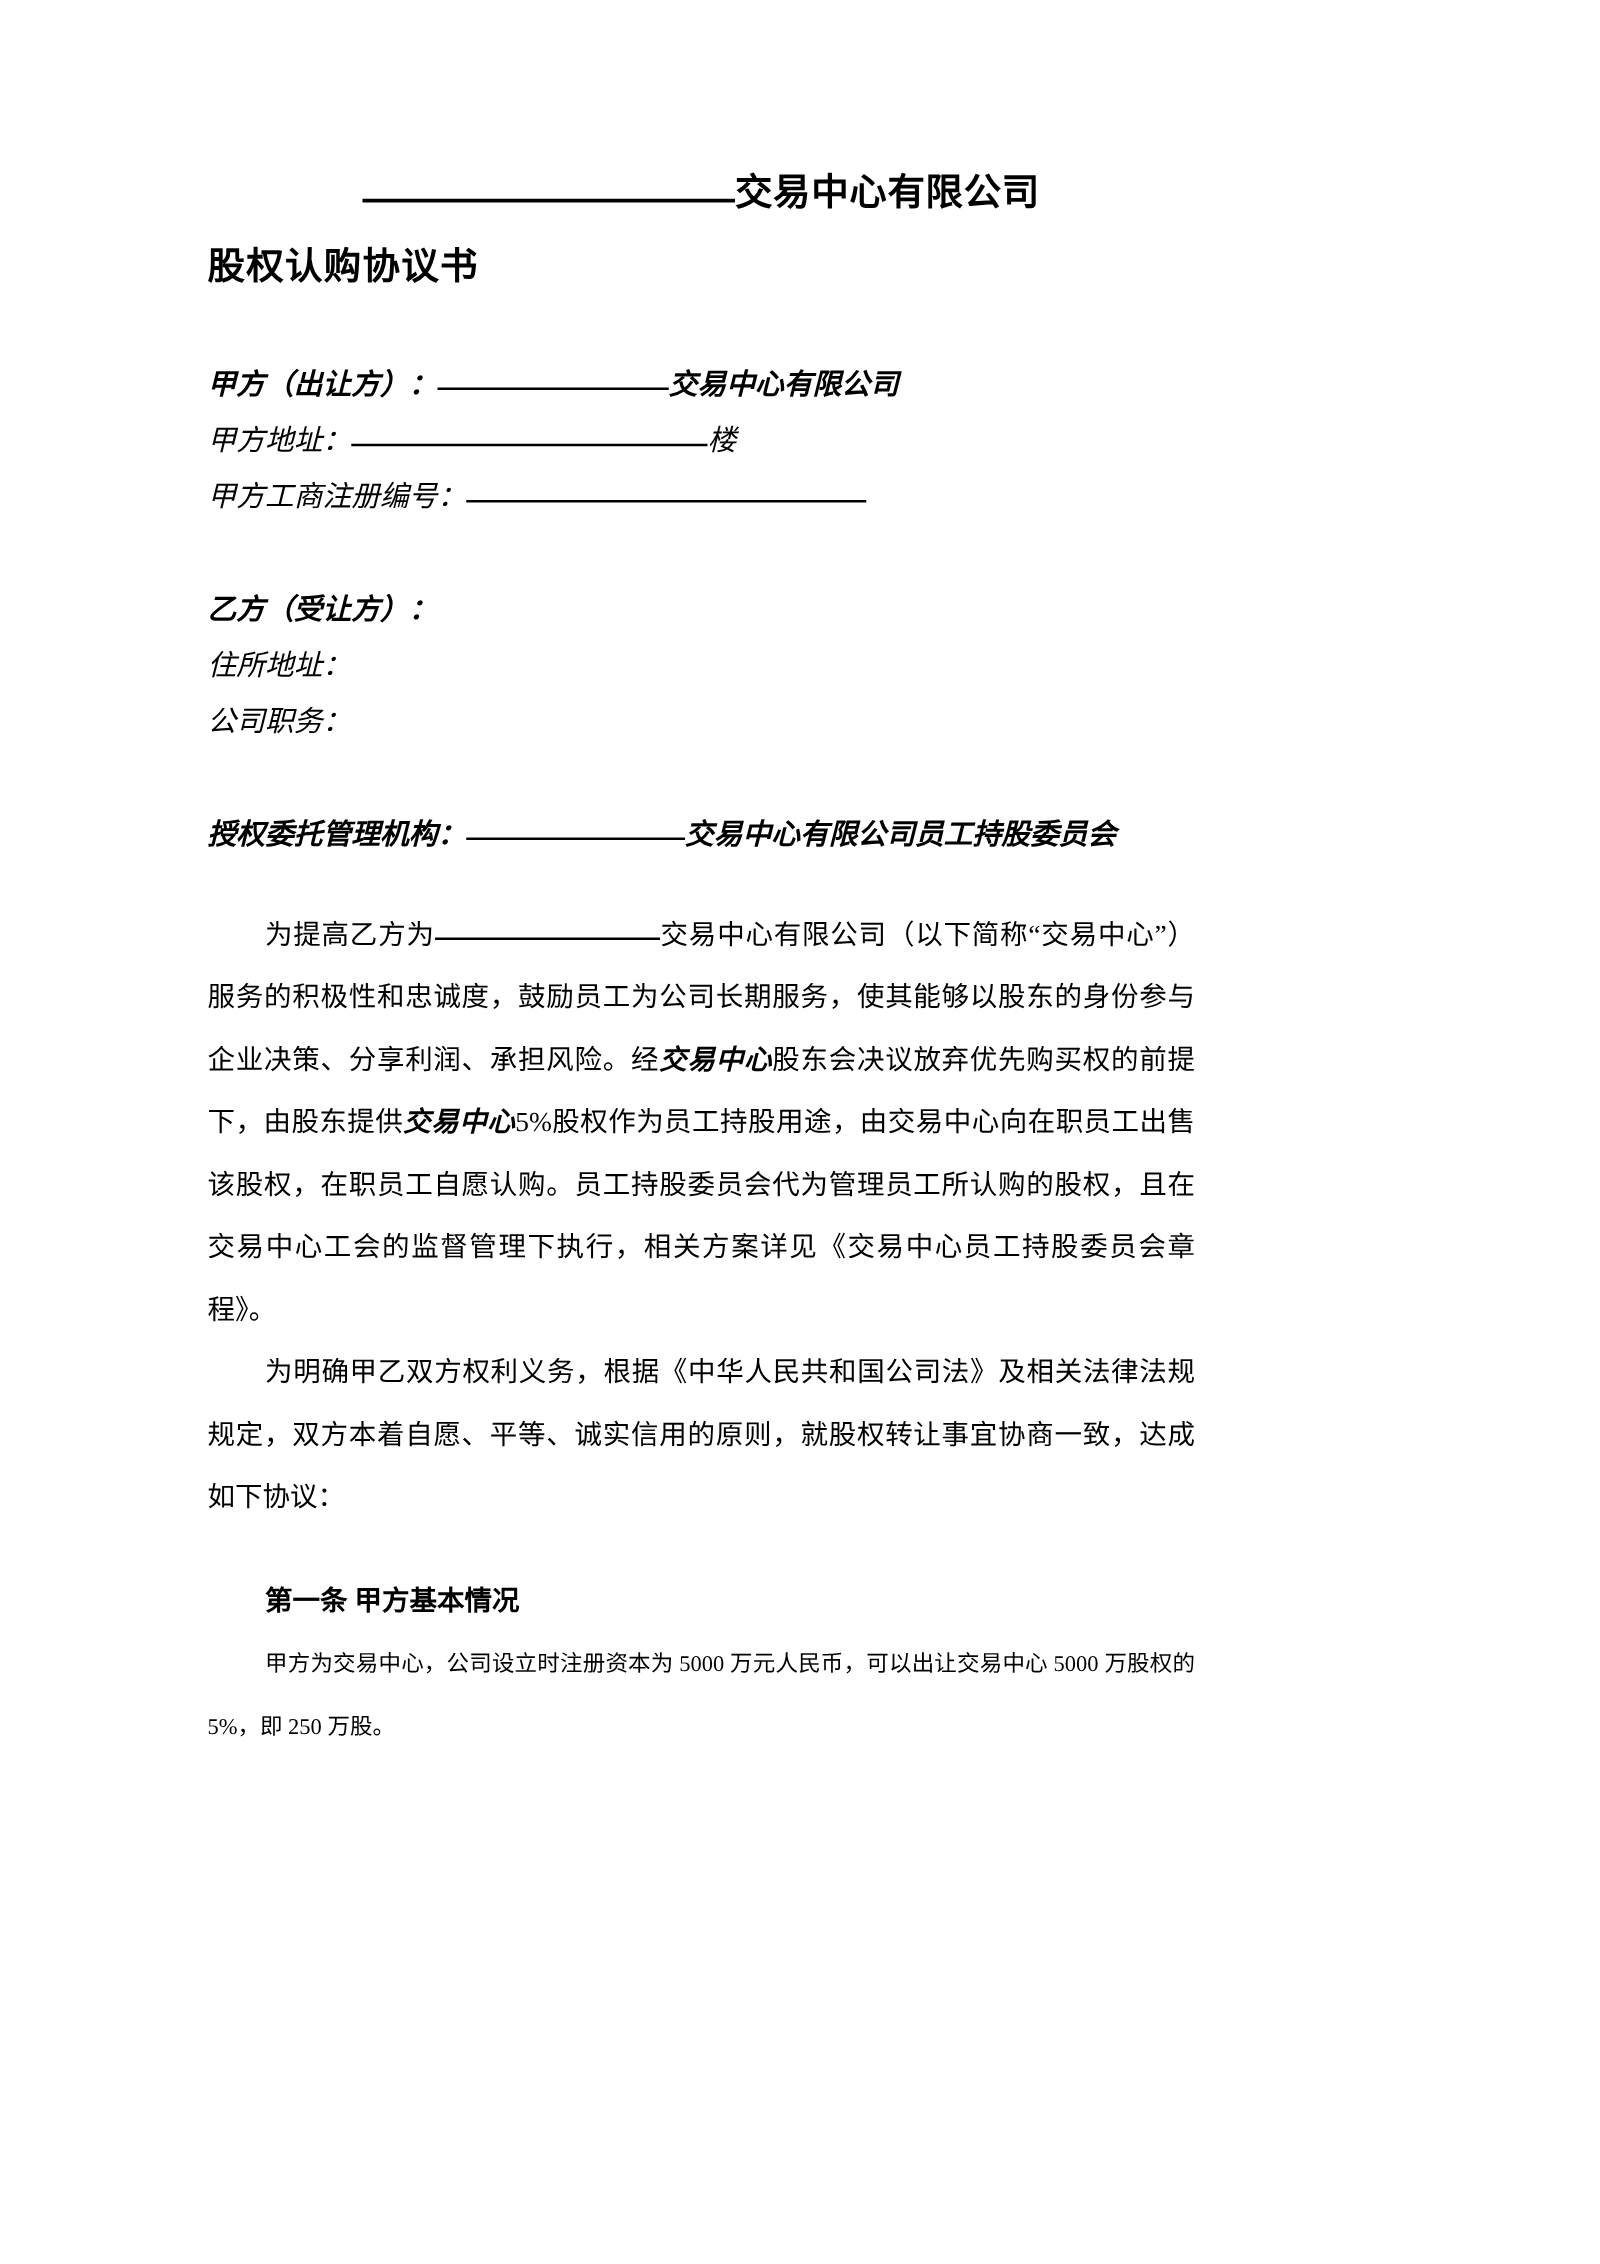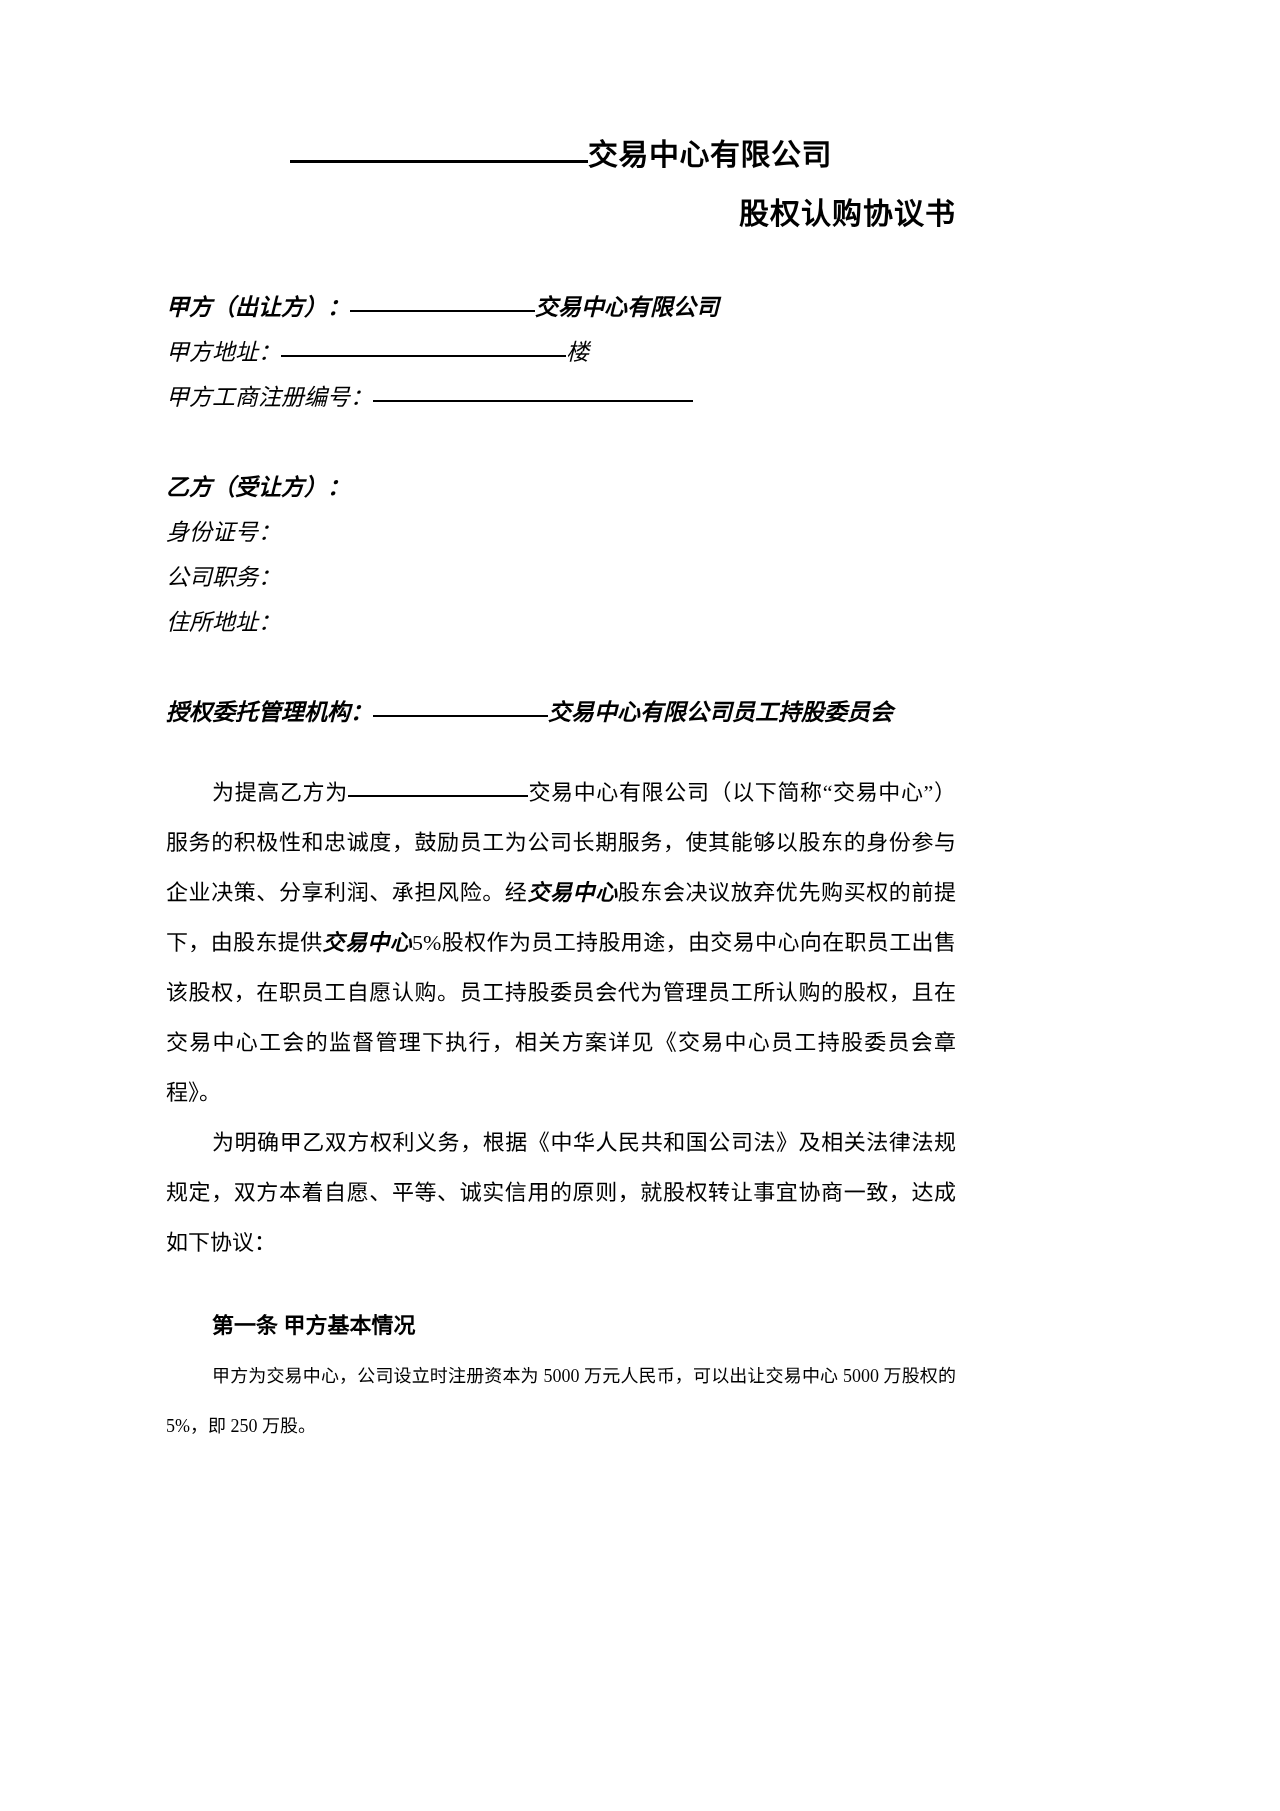--- a/index.html
+++ b/index.html
@@ -38,21 +38,21 @@
     padding-top: 140px;
     white-space: nowrap;
   }
   .doc-title .blank {
     display: inline-block;
     width: 298px;
     border-bottom: 3px solid #000;
     vertical-align: 2px;
   }
   .doc-subtitle {
-    text-align: right;
+    text-align: left;
     font-size: 30px;
     line-height: 1.0;
     margin: 0;
     padding-top: 29px;
     letter-spacing: 1px;
   }
 
   
   .party-block {
     padding-top: 56px;
@@ -124,23 +124,22 @@
 
       <div class="party-line"><span>甲方地址：</span><span class="ul-blank ul-w285"></span><span>楼</span></div>
 
       <div class="party-line"><span>甲方工商注册编号：</span><span class="ul-blank ul-w320"></span></div>
     </div>
 
     <div class="gap-lg"></div>
 
     <div>
       <div class="party-line bold-label">乙方（受让方）：</div>
-      <div class="party-line">身份证号：</div>
+      <div class="party-line">住所地址：</div>
       <div class="party-line">公司职务：</div>
-      <div class="party-line">住所地址：</div>
     </div>
 
     <div class="gap-lg"></div>
 
     <div>
       <div class="party-line bold-label"><span>授权委托管理机构：</span><span class="ul-blank ul-w175"></span><span>交易中心有限公司员工持股委员会</span></div>
     </div>
 
     <div class="gap-md"></div>
 

